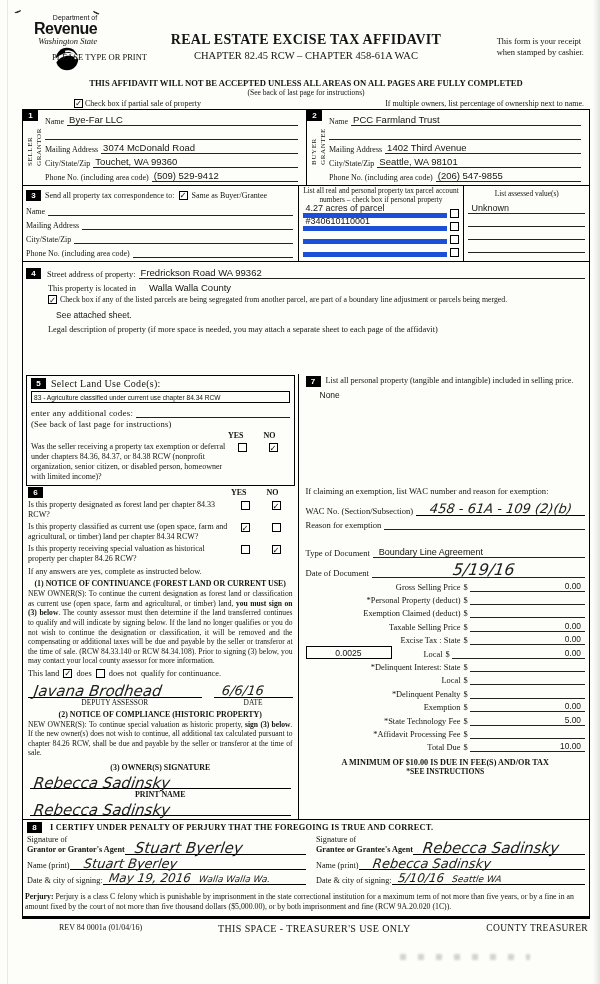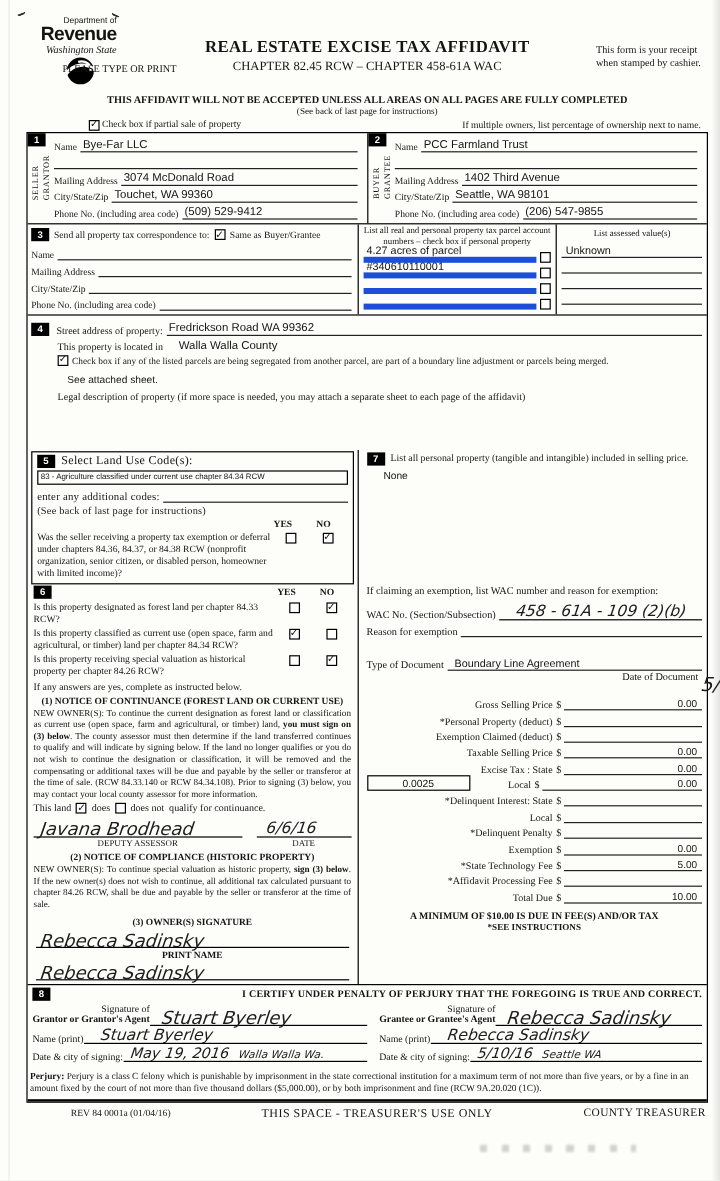--- a/index.html
+++ b/index.html
@@ -107,42 +107,42 @@
   .s7-none { font-family:"Liberation Sans",sans-serif; font-size:8.5px; margin:3px 0 0 14px; }
   .s7-spacer { height:86px; }
   .exhead { font-size:8.6px; margin-bottom:2px; }
   .wacrow { display:flex; align-items:flex-end; height:18px; font-size:8.6px; }
   .wline { flex:1; border-bottom:1px solid #000; position:relative; }
   .hw-wac { font-size:13px; position:absolute; left:14px; bottom:-1px; }
   .reasonrow { display:flex; align-items:flex-end; height:14px; font-size:8.6px; margin-top:0; }
   .doc-spacer { height:14px; }
   .docrow { display:flex; align-items:flex-end; height:14px; font-size:8.6px; }
   .docval { font-family:"Liberation Sans",sans-serif; font-size:9px; padding-left:6px; }
-  .daterow { display:flex; align-items:flex-end; height:20px; font-size:8.6px;flex-direction:column; }
+  .daterow { display:flex; align-items:flex-end; height:20px; font-size:8.6px; }
   .hw-docdate { font-size:16px; position:absolute; left:38%; bottom:-2px; }
   .mrow { display:flex; align-items:flex-end; height:13.4px; font-size:8.4px; }
   .mlabel { flex:0 0 158px; text-align:right; padding-right:3px; white-space:nowrap; }
   .mdollar { padding-right:2px; }
   .mline { flex:1; border-bottom:1px solid #222; text-align:right; }
   .mval { font-family:"Liberation Sans",sans-serif; font-size:8.4px; padding-right:4px; }
   .has-rate .mlabel { flex:0 0 42px; }
   .ratebox { flex:0 0 86px; border:1px solid #000; height:13px; text-align:center;
              font-family:"Liberation Sans",sans-serif; font-size:8.6px; margin-right:12px; line-height:12px; }
   .minnote { text-align:center; font-weight:bold; font-size:8.2px; margin-top:6px; }
   .minnote2 { text-align:center; font-weight:bold; font-size:7.6px; }
 
   
   .sec8 { border-top:1px solid #000; padding:2px 4px 4px 4px; }
   .certify { display:flex; align-items:center; gap:8px; }
-  .certify-text { flex:1; text-align:right; font-weight:bold; font-size:8.4px; letter-spacing:.2px; }
+  .certify-text { flex:1; text-align:left; font-weight:bold; font-size:8.4px; letter-spacing:.2px; }
   .s8cols { display:flex; margin-top:2px; }
   .s8col { width:50%; }
   .s8col + .s8col { padding-left:10px; }
   .s8row { display:flex; align-items:flex-end; min-height:15px; font-size:8.2px; }
-  .s8lbl2 { line-height:1.2;text-align:right; }
+  .s8lbl2 { line-height:1.2; }
   .s8lbl2 b { font-size:8.2px; }
   .s8line { flex:1; border-bottom:1px solid #000; position:relative; height:12px; }
   .hw-s8 { font-size:15px; position:absolute; left:10px; bottom:-3px; }
   .hw-s8p { font-size:13px; position:absolute; left:14px; bottom:-2px; }
   .hw-s8d { font-size:12px; position:absolute; left:6px; bottom:-1px; }
   .hw-city { font-size:9px; margin-left:8px; }
 
   .perjury { border-bottom:2px solid #000; font-size:7.8px; line-height:1.3; padding:3px 2px 4px 2px; }
   .footer { display:flex; justify-content:space-between; align-items:flex-start; padding:4px 2px 0 2px; }
   .rev-no { font-size:8px;margin-left:35px; }

